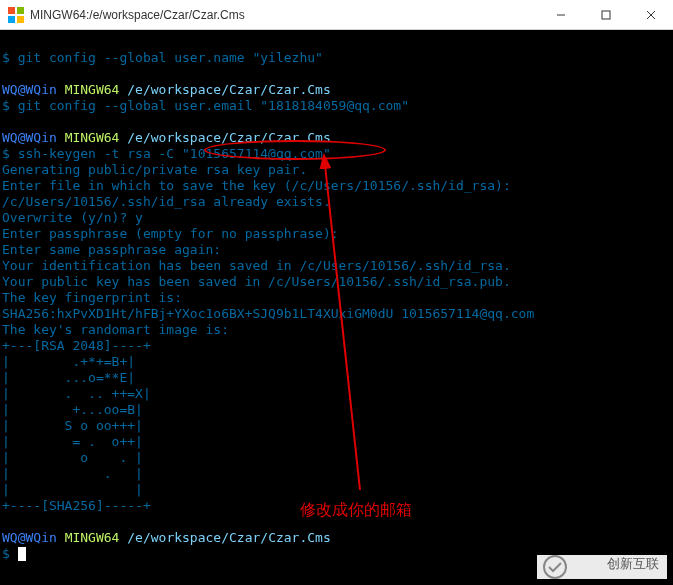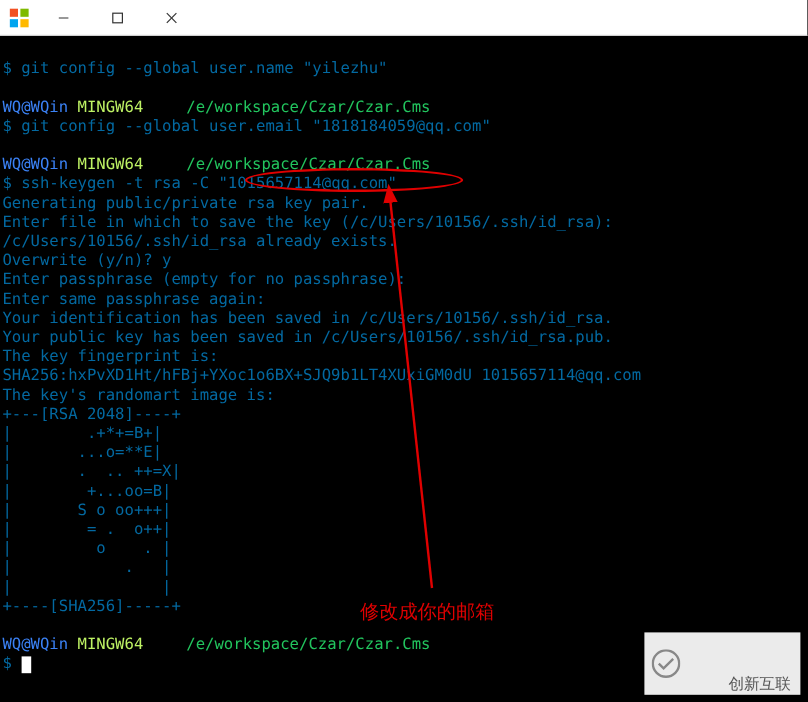--- a/index.html
+++ b/index.html
@@ -43,21 +43,21 @@
     font-family: "Lucida Console","Consolas",monospace;
     font-size: 13px;
     line-height: 16px;
     white-space: pre;
     padding: 4px 2px;
     position: relative;
     height: calc(100% - 30px);
   }
   .green { color: #3b82f6; }
   .magenta { color: #bef264; }
-  .yellow { color: #22c55e; margin-left: 28px; }
+  .yellow { color: #7dd3fc; }
   .white { color: #0369a1; }
   .cursor {
     display: inline-block;
     width: 8px;
     height: 14px;
     background: #fff;
     vertical-align: text-bottom;
   }
   .ellipse-annot {
     position: absolute;
@@ -74,26 +74,26 @@
     color: #e00000;
     font-family: "Microsoft YaHei","SimSun",sans-serif;
     font-size: 16px;
     pointer-events: none;
   }
   .watermark {
     position: absolute;
     right: 6px;
     bottom: 6px;
     width: 130px;
-    height: 52px;
+    height: 24px;
     background: rgba(255,255,255,0.92);
     color: #555;
     font-size: 13px;
     display: flex;
-    align-items: flex-end;
+    align-items: flex-start;
     justify-content: flex-end;
     padding-right: 8px;
     font-family: Liberation Serif, serif;
   }
   .watermark .wm-icon {
     position: absolute;
     left: 6px;
     top: 50%;
     transform: translateY(-50%);
     width: 24px; height: 24px;
@@ -104,20 +104,21 @@
 
 <div class="titlebar">
   <span class="app-icon">
     <svg viewBox="0 0 16 16">
       <rect x="0" y="0" width="7" height="7" fill="#f25022"></rect>
       <rect x="9" y="0" width="7" height="7" fill="#7fba00"></rect>
       <rect x="0" y="9" width="7" height="7" fill="#00a4ef"></rect>
       <rect x="9" y="9" width="7" height="7" fill="#ffb900"></rect>
     </svg>
   </span>
+  <span class="title-text">MINGW64:/e/workspace/Czar/Czar.Cms</span>
   <div class="win-controls">
     <div class="win-btn">
       <svg width="10" height="10">
           <line x1="1" y1="5" x2="9" y2="5" stroke="#333" stroke-width="1"></line>
         </svg>
     </div>
     <div class="win-btn">
       <svg width="10" height="10">
           <rect x="1" y="1" width="8" height="8" fill="none" stroke="#333" stroke-width="1"></rect>
         </svg>

